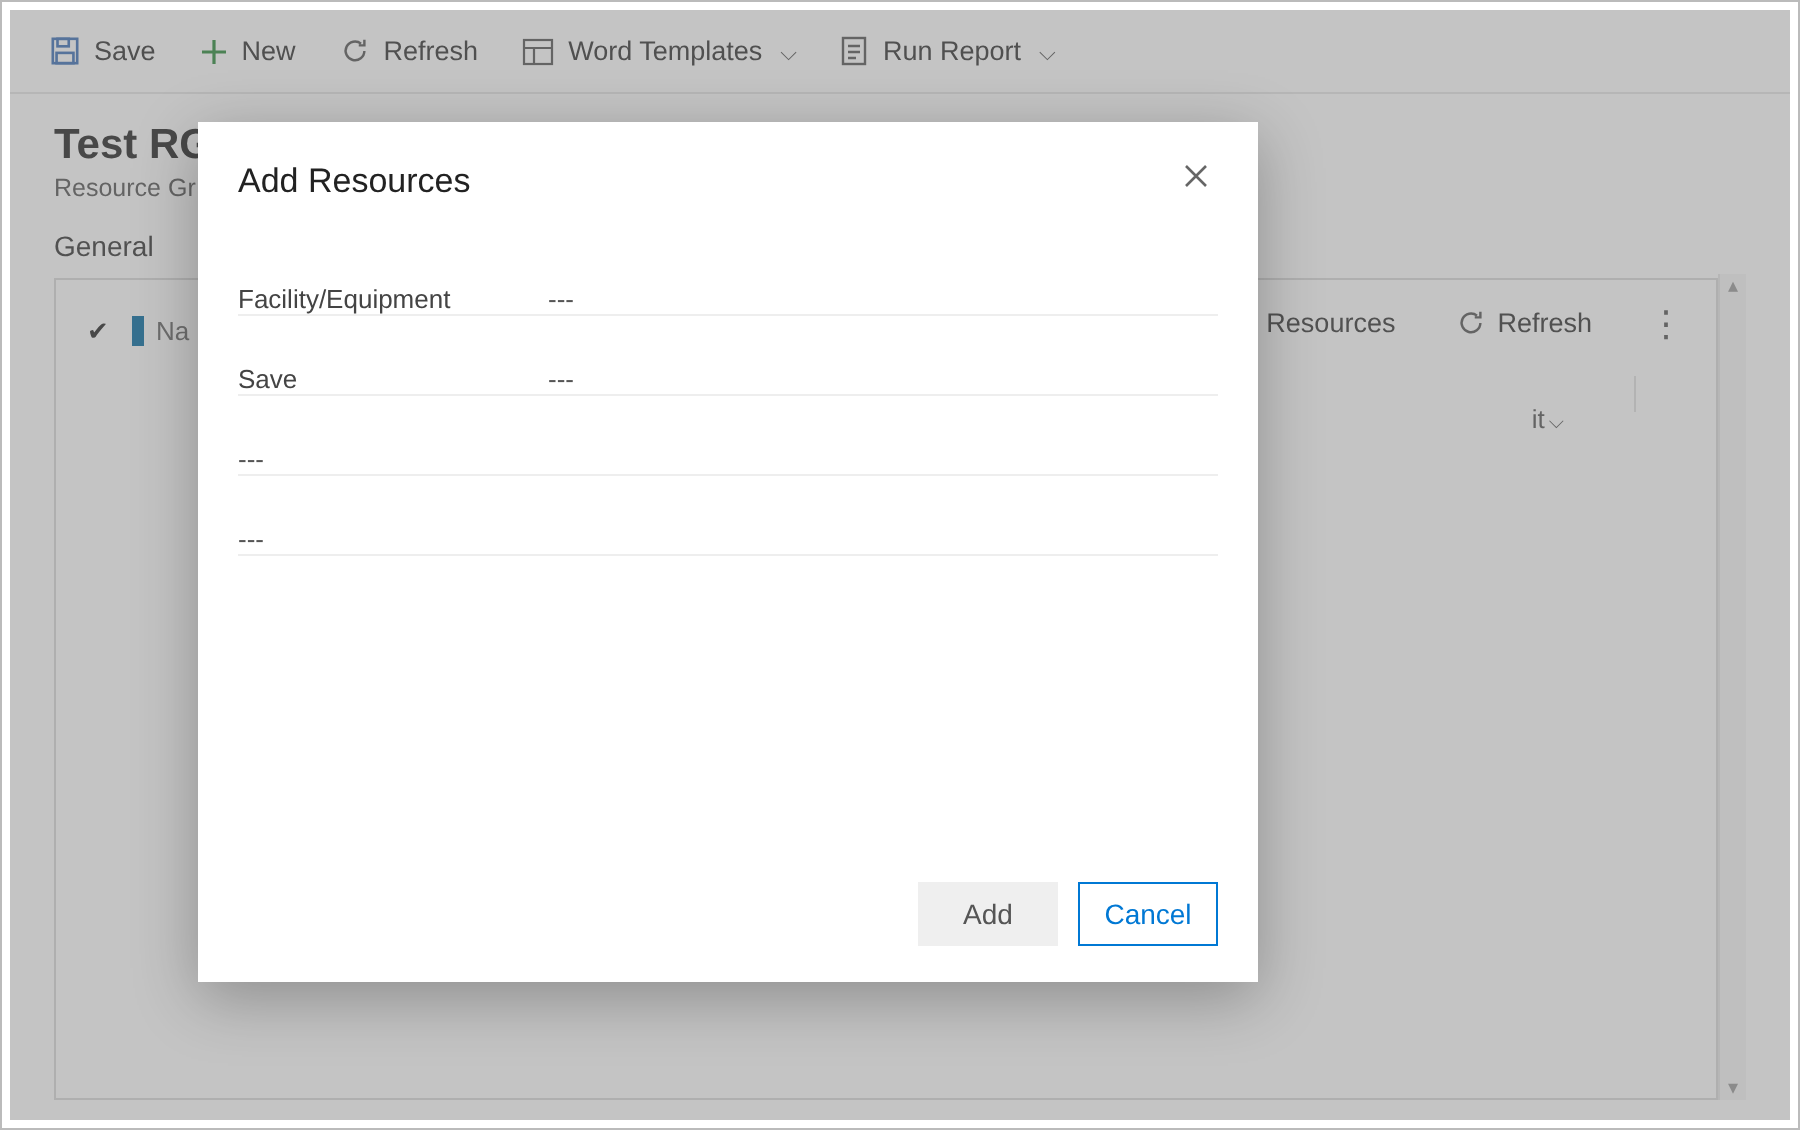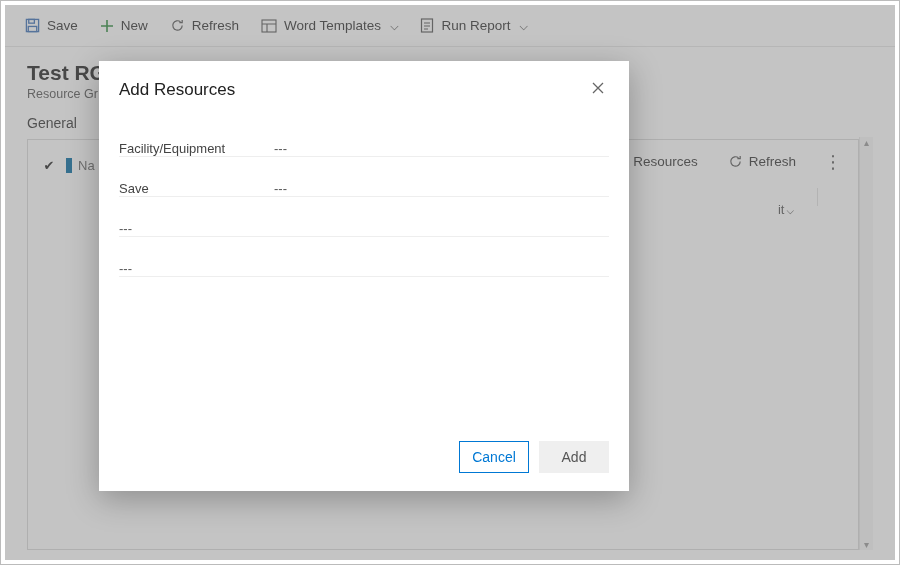--- a/index.html
+++ b/index.html
@@ -14,21 +14,21 @@
 .ptitle{font-size:21px;font-weight:600;color:#222}
 .psub{font-size:12.5px;color:#555;margin-top:2px}
 .tabs{margin-top:14px;font-size:14px;color:#333;padding-bottom:6px}
 .panel{flex:1;border:1px solid #d9d9d9;margin-top:2px;min-height:230px;position:relative;display:flex}
 .panel-left{flex:1;padding:18px 14px}
 .row{display:flex;align-items:center;gap:10px;color:#666;font-size:13px}
 .chk{width:14px;height:14px;display:inline-flex;align-items:center;justify-content:center;color:#222}
 .panel-right{position:absolute;right:10px;top:10px;display:flex;align-items:center;gap:14px;color:#333;font-size:13.5px}
 .btn-l{display:inline-flex;align-items:center;gap:6px;padding:4px 8px}
 .kebab{font-size:18px;color:#555;padding:0 6px}
-.bu-cell{font-size:13px;color:#555;margin-top:14px;margin-right:12px;text-align:right}
+.bu-cell{font-size:13px;color:#555;margin-top:14px;margin-right:24px;text-align:right}
 .bu-chev{font-size:10px;margin-left:2px}
 .vscroll{width:14px;border-left:1px solid #e6e6e6;background:#f7f7f7;display:flex;flex-direction:column;justify-content:space-between;align-items:center;color:#999;font-size:10px}
 .modal{position:absolute;z-index:10;left:98px;top:60px;width:530px;height:430px;background:#fff;box-shadow:0 8px 30px rgba(0,0,0,.28);display:flex;flex-direction:column}
 .mhead{display:flex;align-items:center;justify-content:space-between;padding:16px 20px 14px}
 .mtitle{font-size:17px;color:#222}
 .mclose{color:#555;padding:4px;cursor:pointer}
 .mbody{padding:0 20px;flex:1}
 .frow{display:flex;align-items:flex-end;height:40px;border-bottom:1px solid #eee;font-size:13px}
 .flabel{width:155px;color:#444}
 .fval{color:#555}
@@ -140,16 +140,16 @@
       <div class="fval">---</div>
     </div>
     <div class="frow">
       <div class="fval">---</div>
     </div>
     <div class="frow">
       <div class="fval">---</div>
     </div>
   </div>
   <div class="mfoot">
+    <button class="btn btn-def">Add</button>
     <button class="btn btn-out">Cancel</button>
-    <button class="btn btn-def">Add</button>
   </div>
 </div>
 
 </body></html>

